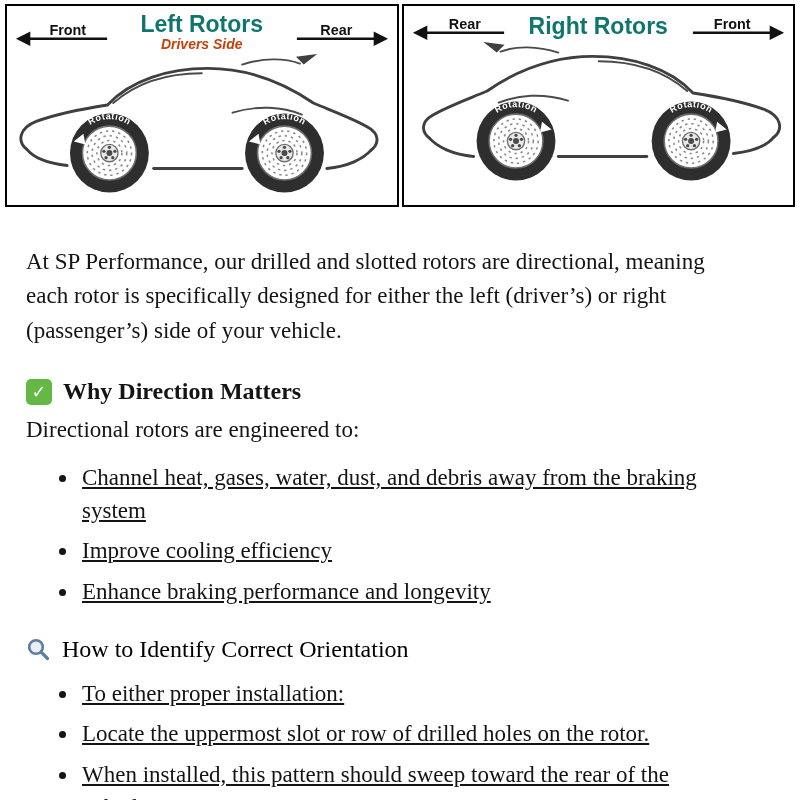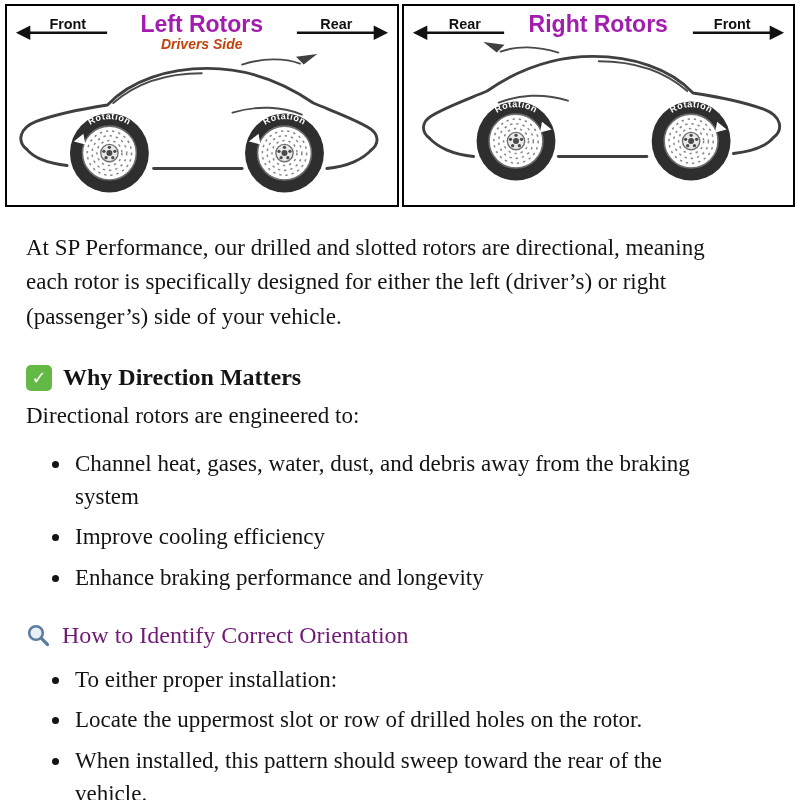--- a/index.html
+++ b/index.html
@@ -4,56 +4,56 @@
 <style>
   * { box-sizing: border-box; }
   html, body { margin: 0; padding: 0; background: #fff; }
   body { width: 800px; height: 800px; overflow: hidden; }
 
   .page { width: 800px; height: 800px; background: #fff; }
 
   
   .diagram { display: flex; gap: 3px; padding: 4px 5px 0 5px; }
   .panel { flex: 1; border: 2px solid #000; background: #fff; }
-  .panel-header { display: flex; justify-content: space-between; align-items: flex-start; padding: 6px 7px 0 7px; }
+  .panel-header { display: flex; justify-content: space-between; align-items: center; padding: 6px 7px 0 7px; }
   .dir-arrow { width: 96px; height: 26px; margin-top: 3px; flex: 0 0 auto; }
   .arrow-text { font-family: "Liberation Sans", sans-serif; font-weight: bold; font-size: 15px; fill: #111; }
   .panel-titles { flex: 1; text-align: center; line-height: 1.1; }
-  .panel-title { font-family: "Liberation Sans", sans-serif; font-weight: bold; font-size: 23px; color: #a21caf; }
+  .panel-title { font-family: "Liberation Sans", sans-serif; font-weight: bold; font-size: 23px; color: #0f766e; }
   .panel-subtitle { font-family: "Liberation Sans", sans-serif; font-weight: bold; font-style: italic; font-size: 14px; color: #c2410c; }
   .car-svg { display: block; width: 100%; height: 152px; }
   .sketch { stroke: #3f3f3f; stroke-width: 3; fill: none; stroke-linecap: round; }
   .sketch-thin { stroke: #4a4a4a; stroke-width: 2; fill: none; stroke-linecap: round; }
   .rot-text { font-family: "Liberation Sans", sans-serif; font-weight: bold; font-size: 9.5px; fill: #ffffff; letter-spacing: 0.5px; }
 
   
   .content {
     padding: 12px 30px 0 26px;
     max-width: 760px;
     font-family: "Liberation Serif", serif;
     font-size: 23px;
     color: #141414;
   }
-  .intro { margin: 12px 0 0 0; line-height: 1.5; max-width: 708px; }
+  .intro { margin: 26px 0 0 0; line-height: 1.5; max-width: 708px; }
   .sec-heading {
     display: flex; align-items: center; gap: 11px;
     margin: 30px 0 0 0; font-size: 24px; font-weight: bold;
   }
   .check-icon {
     width: 26px; height: 26px; flex: 0 0 auto;
     background: #64b846; border-radius: 5px;
     display: inline-flex; align-items: center; justify-content: center;
     color: #fff; font-family: "DejaVu Sans", sans-serif; font-weight: bold; font-size: 18px;
   }
   .lead { margin: 8px 0 0 0; line-height: 1.45; }
   ul.bullets { margin: 14px 0 0 0; padding-left: 46px; list-style: disc; }
-  .bullets li { margin: 7px 0; line-height: 1.45; padding-left: 3px; max-width: 660px; }
+  .bullets li { margin: 7px 7px; line-height: 1.45; padding-left: 3px; max-width: 660px; text-decoration: underline; }
   .sec-heading2 {
     display: flex; align-items: center; gap: 11px;
-    margin: 28px 0 0 0; font-size: 24px; font-weight: normal; color: #701a75;
+    margin: 28px 0 0 0; font-size: 24px; font-weight: normal; color: #000000;
   }
   .magnifier-icon { width: 25px; height: 25px; flex: 0 0 auto; }
 </style>
 </head>
 <body>
 
 <svg width="0" height="0" style="position:absolute" aria-hidden="true">
   <defs>
     <g id="rotor-art">
       <circle r="41" fill="#2e2e2e"></circle>

